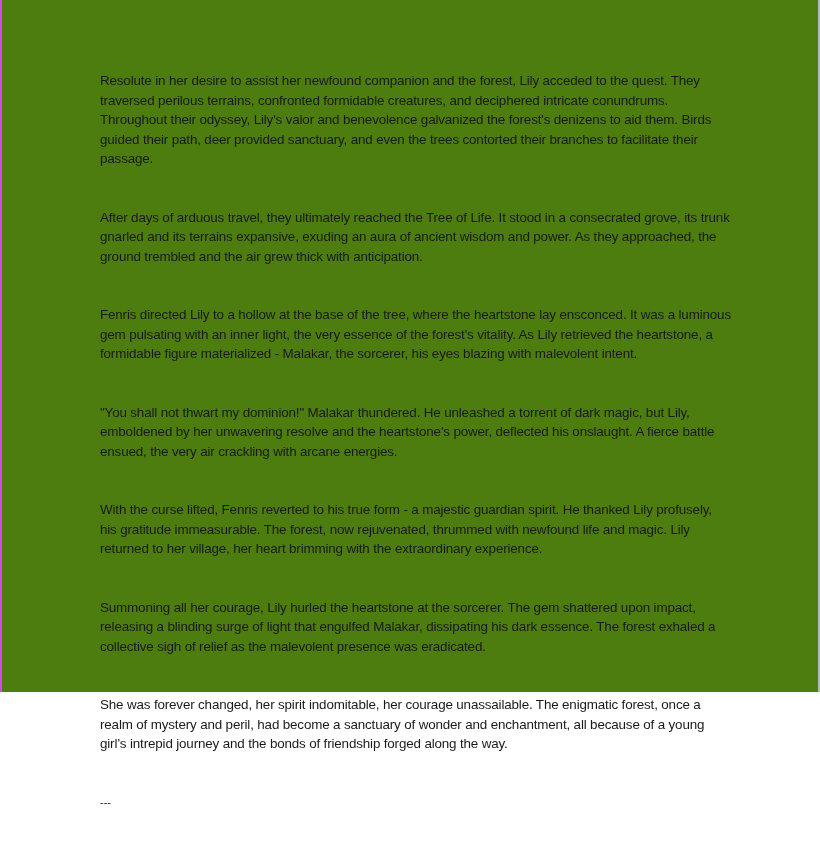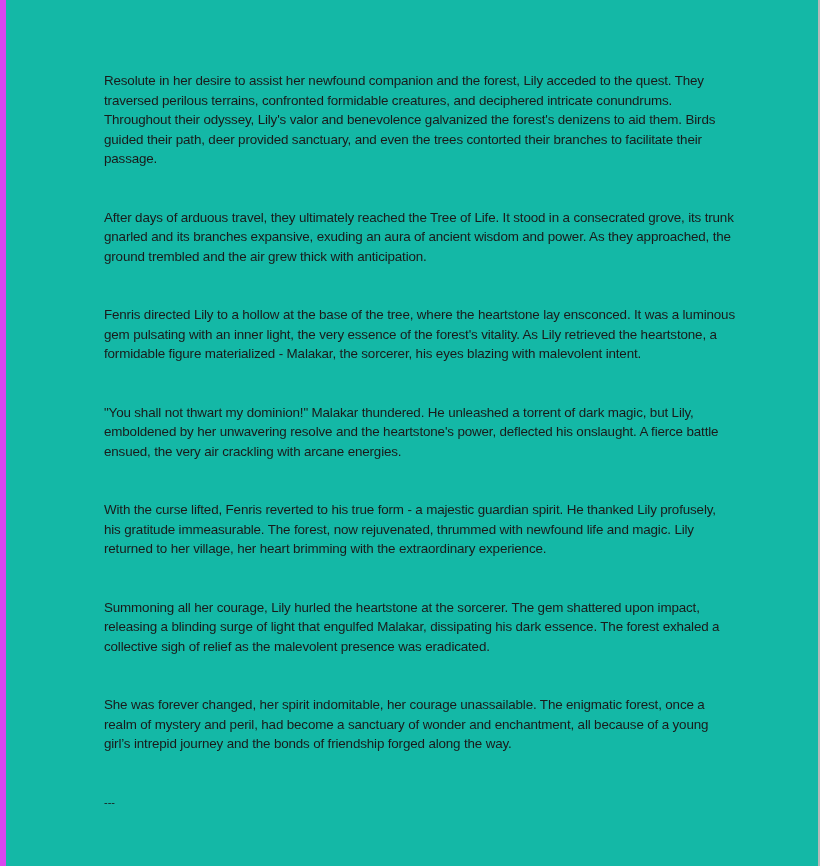--- a/index.html
+++ b/index.html
@@ -11,24 +11,24 @@
       width: 820px;
       height: 868px;
       overflow: hidden;
       position: relative;
     }
     .page {
       position: absolute;
       left: 0;
       top: 0;
       width: 820px;
-      height: 866px;
+      height: 692px;
       box-sizing: border-box;
-      background: #14b8a6;
-      border-left: 6px solid #d946ef;
+      background: #4d7c0f;
+      border-left: 2px solid #d946ef;
       border-right: 2px solid #b9b9b9;
     }
     .content {
       position: absolute;
       left: 98px;
       top: 71px;
       width: 632px;
       font-family: "Liberation Sans", sans-serif;
       font-size: 13.4px;
       line-height: 19.5px;
@@ -43,21 +43,21 @@
       font-size: 11px;
       letter-spacing: 0;
     }
   </style>
 </head>
 <body>
 
 <div class="page">
   <div class="content">
     <p class="para">Resolute in her desire to assist her newfound companion and the forest, Lily acceded to the quest. They traversed perilous terrains, confronted formidable creatures, and deciphered intricate conundrums. Throughout their odyssey, Lily's valor and benevolence galvanized the forest's denizens to aid them. Birds guided their path, deer provided sanctuary, and even the trees contorted their branches to facilitate their passage.</p>
-    <p class="para">After days of arduous travel, they ultimately reached the Tree of Life. It stood in a consecrated grove, its trunk gnarled and its branches expansive, exuding an aura of ancient wisdom and power. As they approached, the ground trembled and the air grew thick with anticipation.</p>
+    <p class="para">After days of arduous travel, they ultimately reached the Tree of Life. It stood in a consecrated grove, its trunk gnarled and its terrains expansive, exuding an aura of ancient wisdom and power. As they approached, the ground trembled and the air grew thick with anticipation.</p>
     <p class="para">Fenris directed Lily to a hollow at the base of the tree, where the heartstone lay ensconced. It was a luminous gem pulsating with an inner light, the very essence of the forest's vitality. As Lily retrieved the heartstone, a formidable figure materialized - Malakar, the sorcerer, his eyes blazing with malevolent intent.</p>
     <p class="para">"You shall not thwart my dominion!" Malakar thundered. He unleashed a torrent of dark magic, but Lily, emboldened by her unwavering resolve and the heartstone's power, deflected his onslaught. A fierce battle ensued, the very air crackling with arcane energies.</p>
     <p class="para">With the curse lifted, Fenris reverted to his true form - a majestic guardian spirit. He thanked Lily profusely, his gratitude immeasurable. The forest, now rejuvenated, thrummed with newfound life and magic. Lily returned to her village, her heart brimming with the extraordinary experience.</p>
     <p class="para">Summoning all her courage, Lily hurled the heartstone at the sorcerer. The gem shattered upon impact, releasing a blinding surge of light that engulfed Malakar, dissipating his dark essence. The forest exhaled a collective sigh of relief as the malevolent presence was eradicated.</p>
     <p class="para">She was forever changed, her spirit indomitable, her courage unassailable. The enigmatic forest, once a realm of mystery and peril, had become a sanctuary of wonder and enchantment, all because of a young girl’s intrepid journey and the bonds of friendship forged along the way.</p>
     <p class="separator">---</p>
   </div>
 </div>
 
 </body></html>

